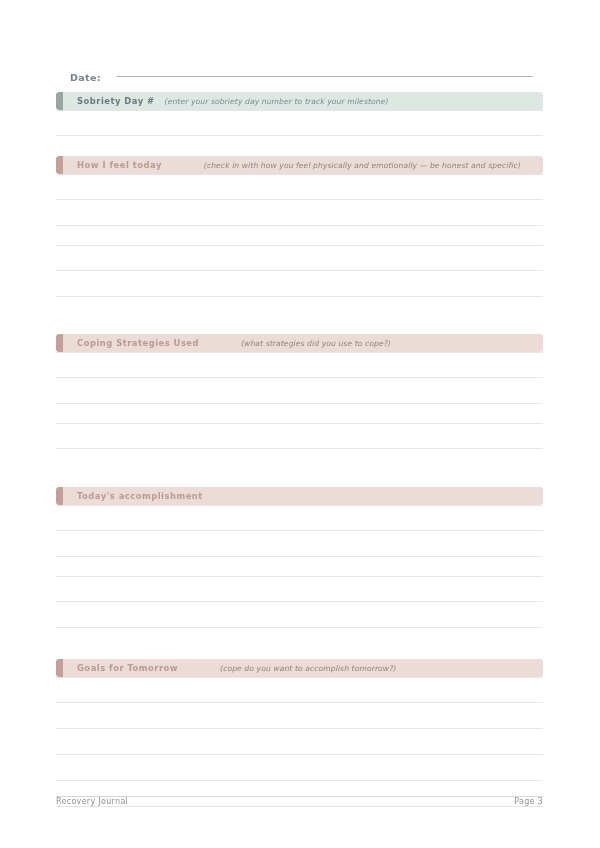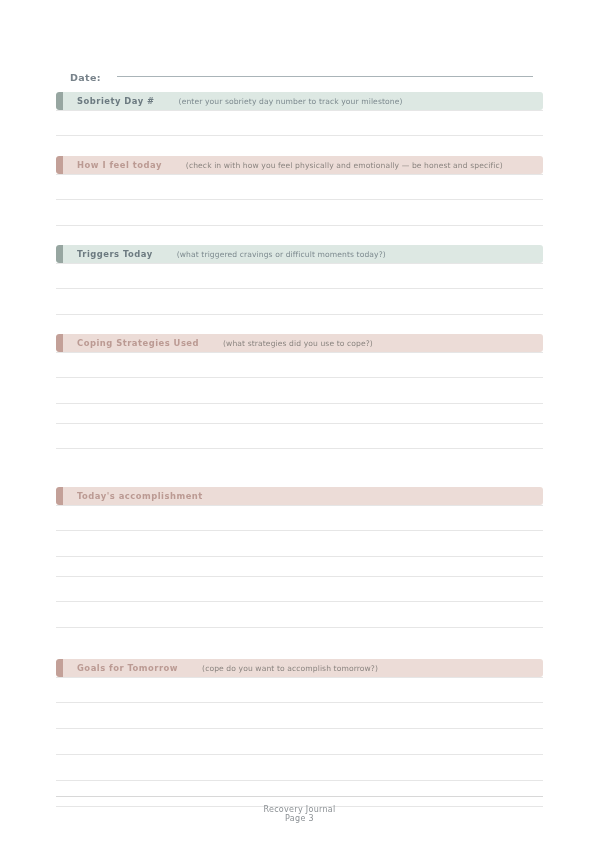--- a/index.html
+++ b/index.html
@@ -71,36 +71,37 @@
   .sec-title {
     position: relative;
     margin-left: 21px;
     font-size: 8.4px;
     font-weight: bold;
     letter-spacing: 0.5px;
     white-space: nowrap;
   }
   .sec-hint {
     position: relative;
-    margin-left: 24px;
+    margin-left: 10px;
     font-size: 7.6px;
+    font-style: italic;
     letter-spacing: 0.1px;
     white-space: nowrap;
     overflow: hidden;
     text-overflow: ellipsis;
     flex: 1;
     padding-right: 8px;
   }
   
   .v-green .sec-header { background: #dde8e3; }
   .v-green .sec-accent { background: #97a6a1; }
   .v-green .sec-title  { color: #6c7a80; }
   .v-green .sec-hint   { color: #7d8a8f; }
   
-  .v-pink .sec-header { background: #ecdcd7; }
+  .v-pink .sec-header { background: #ecdcd7; gap: 32px; }
   .v-pink .sec-accent { background: #c3a098; }
   .v-pink .sec-title  { color: #bb9a93; }
   .v-pink .sec-hint   { color: #8b8580; }
 
   .sec-lines {
     position: relative;
     margin-top: 0;
   }
   .write-line {
     height: 25px;
@@ -119,25 +120,23 @@
   }
   #footer-rule {
     width: 100%;
     height: 0;
     border-top: 1px solid #d8d8d8;
   }
   #footer-inner {
     display: flex;
     justify-content: space-between;
     align-items: center;
-    margin-top: 8px;
     font-size: 8px;
     letter-spacing: 0.3px;
     color: #8b9094;
-    flex-direction: column;
   }
 </style>
 </head>
 <body>
 
 <div id="page">
 
   <div id="date-row">
     <span id="date-label">Date:</span>
     <div id="date-rule"></div>
@@ -159,25 +158,20 @@
           <span class="sec-accent"></span>
           <span class="sec-title">How I feel today</span>
           <span class="sec-hint">(check in with how you feel physically and emotionally — be honest and specific)</span>
         </div>
         <div class="sec-lines">
           <div class="write-line"></div>
           <div class="write-line"></div>
         </div>
       </div>
       <div class="section v-green" style="top: 245px;">
-        <div class="sec-header">
-          <span class="sec-accent"></span>
-          <span class="sec-title">Triggers Today</span>
-          <span class="sec-hint">(what triggered cravings or difficult moments today?)</span>
-        </div>
         <div class="sec-lines">
           <div class="write-line"></div>
           <div class="write-line"></div>
         </div>
       </div>
       <div class="section v-pink" style="top: 334px;">
         <div class="sec-header">
           <span class="sec-accent"></span>
           <span class="sec-title">Coping Strategies Used</span>
           <span class="sec-hint">(what strategies did you use to cope?)</span>

